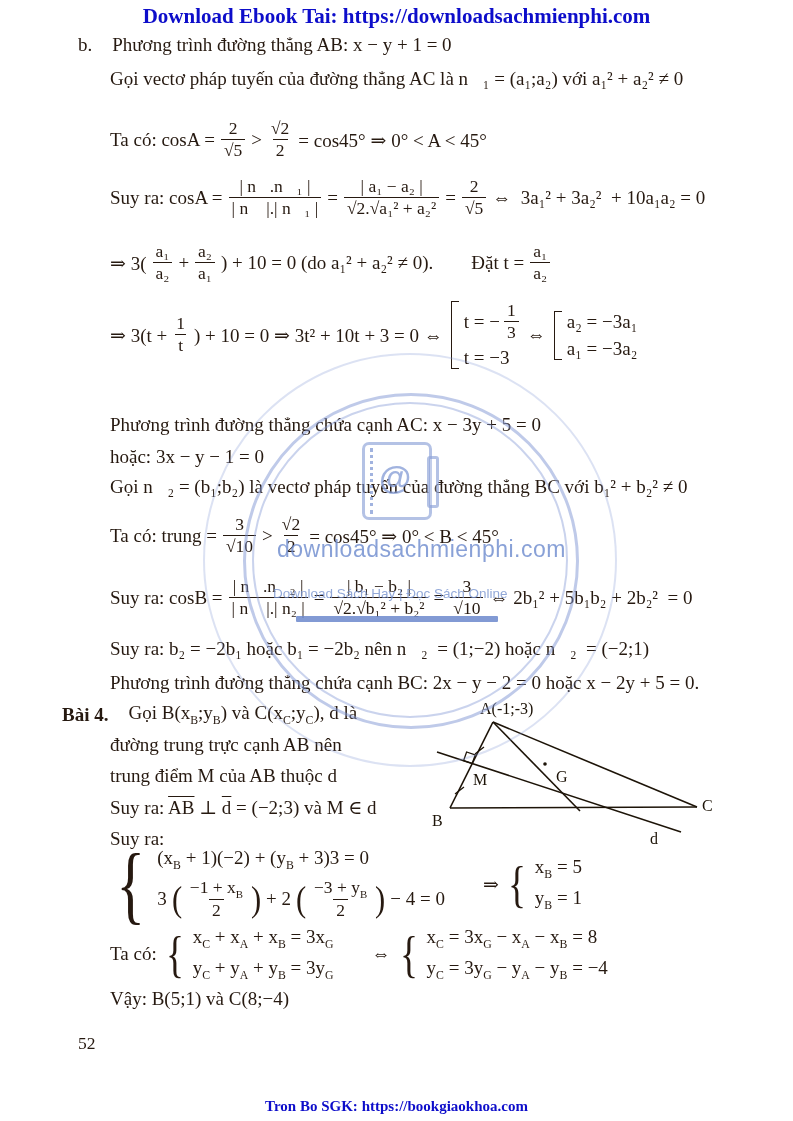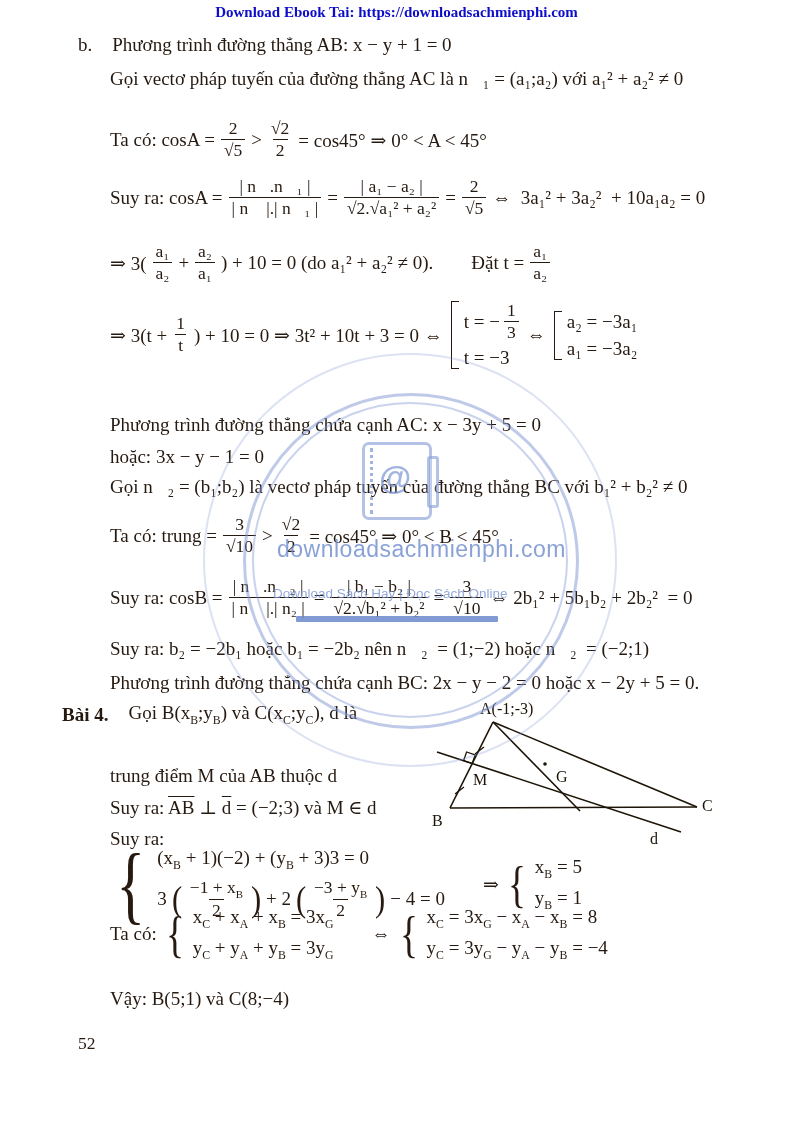--- a/index.html
+++ b/index.html
@@ -1,19 +1,19 @@
 <!DOCTYPE html>
 <html><head>
 <meta charset="utf-8">
 <style>
   html,body{margin:0;padding:0;background:#888;}
   .page{position:relative;width:793px;height:1121px;background:#ffffff;overflow:hidden;
         font-family:"Liberation Serif","DejaVu Serif",serif;color:#261910;}
   .header,.footer{position:absolute;left:0;right:0;text-align:center;font-weight:bold;}
-  .header{top:4px;font-size:15px;}
+  .header{top:4px;font-size:21px;}
   .footer{top:1098px;font-size:15px;}
   .lnk{color:#0d0dca;}
   .pageno{position:absolute;left:78px;top:1033px;font-size:17.5px;}
   .mline{position:absolute;left:110px;display:flex;align-items:center;gap:6px;
          font-size:19px;white-space:pre;}
   .marker{margin-right:14px;}
   .bold{font-weight:bold;}
   .frac{display:inline-flex;flex-direction:column;align-items:center;font-size:17.5px;
         line-height:1.12;text-align:center;}
   .frac .num{padding:0 3px;}
@@ -145,20 +145,21 @@
     <span>⇔ 2b₁² + 5b₁b₂ + 2b₂²  = 0</span>
   </div>
 
   <div class="mline" style="top:638px"><span>Suy ra: b₂ = −2b₁ hoặc b₁ = −2b₂ nên n⃗₂  = (1;−2) hoặc n⃗₂  = (−2;1)</span></div>
   <div class="mline" style="top:672px"><span>Phương trình đường thẳng chứa cạnh BC: 2x − y − 2 = 0 hoặc x − 2y + 5 = 0.</span></div>
 
   <div class="mline" style="top:702px;left:62px">
     <span class="marker bold">Bài 4.</span>
     <span>Gọi B(x<sub>B</sub>;y<sub>B</sub>) và C(x<sub>C</sub>;y<sub>C</sub>), d là</span>
   </div>
+  <div class="mline" style="top:734px"><span>đường trung trực cạnh AB nên</span></div>
   <div class="mline" style="top:765px"><span>trung điểm M của AB thuộc d</span></div>
   <div class="mline" style="top:796px"><span>Suy ra: <span class="ol">AB</span> ⊥ <span class="ol">d</span> = (−2;3) và M ∈ d</span></div>
   <div class="mline" style="top:828px"><span>Suy ra:</span></div>
 
   <div class="mline" style="top:840px;height:88px">
     <span class="curly c-big">{</span>
     <span class="syscol">
       <span class="sysrow"><span>(x<sub>B</sub> + 1)(−2) + (y<sub>B</sub> + 3)3 = 0</span></span>
       <span class="sysrow">
         <span>3</span>
@@ -174,21 +175,21 @@
     </span>
     <span class="gap26"></span>
     <span>⇒</span>
     <span class="curly c-med">{</span>
     <span class="syscol">
       <span class="sysrow"><span>x<sub>B</sub> = 5</span></span>
       <span class="sysrow"><span>y<sub>B</sub> = 1</span></span>
     </span>
   </div>
 
-  <div class="mline" style="top:902px;height:64px">
+  <div class="mline" style="top:922px;height:64px">
     <span>Ta có:</span>
     <span class="curly c-med">{</span>
     <span class="syscol">
       <span class="sysrow"><span>x<sub>C</sub> + x<sub>A</sub> + x<sub>B</sub> = 3x<sub>G</sub></span></span>
       <span class="sysrow"><span>y<sub>C</sub> + y<sub>A</sub> + y<sub>B</sub> = 3y<sub>G</sub></span></span>
     </span>
     <span class="gap26"></span>
     <span>⇔</span>
     <span class="curly c-med">{</span>
     <span class="syscol">
@@ -227,14 +228,18 @@
       <div class="wm-spiral"></div>
       <div class="wm-at">@</div>
       <div class="wm-pen"></div>
     </div>
     <div class="wm-site">downloadsachmienphi.com</div>
     <div class="wm-tag">Download Sách Hay | Đọc Sách Online</div>
     <div class="wm-bar"></div>
   </div>
 
   <div class="pageno">52</div>
+  <div class="footer">
+    <span class="lnk">Tron Bo SGK:</span>
+    <span class="lnk">https://bookgiaokhoa.com</span>
+  </div>
 
 </div>
 
 </body></html>

